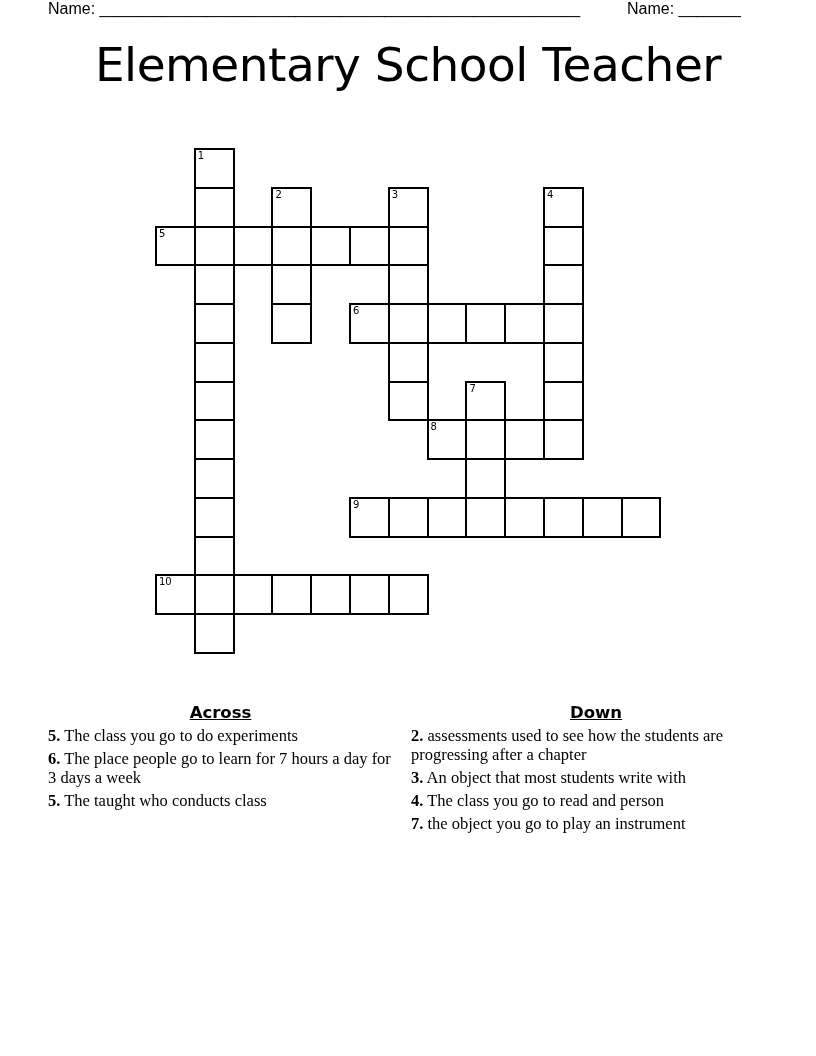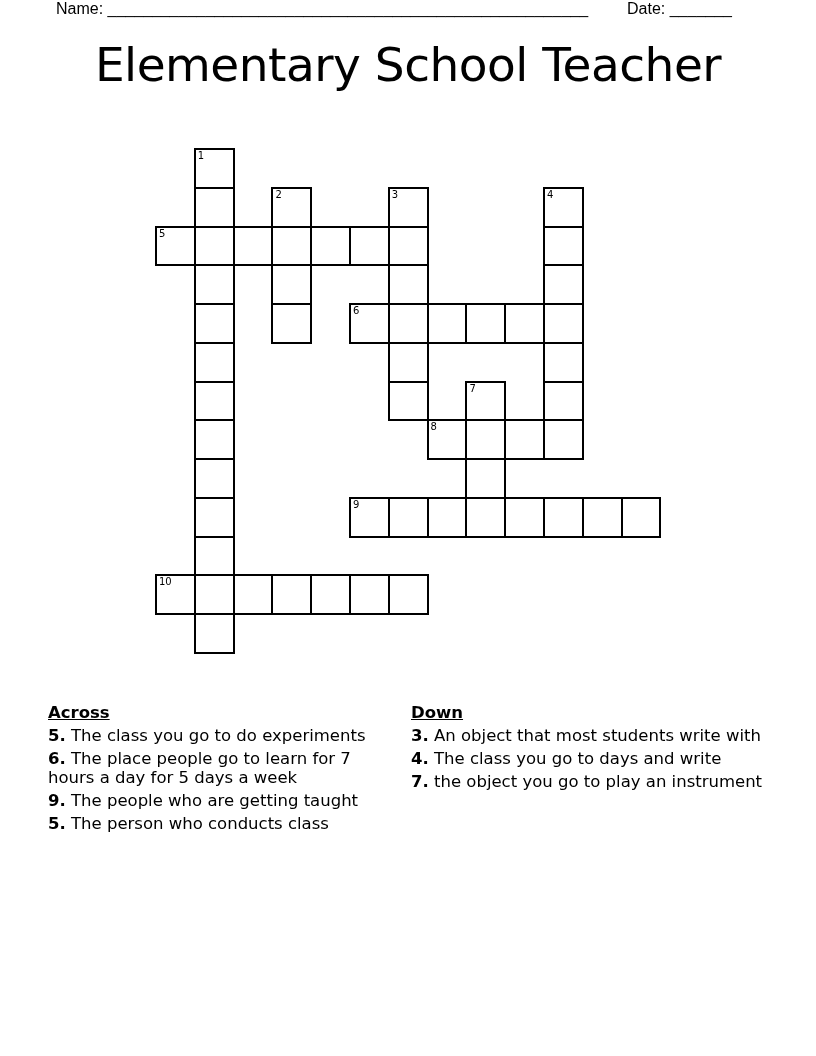--- a/index.html
+++ b/index.html
@@ -1,36 +1,36 @@
 <!DOCTYPE html>
 <html><head>
 <meta charset="utf-8">
 <style>
   html, body { margin:0; padding:0; background:#fff; }
   body { width:816px; height:1056px; position:relative; overflow:hidden; color:#000; }
   .hdr { position:absolute; top:0; font-family:"Liberation Sans", sans-serif; font-size:16px; line-height:18px; }
-  .hdr-name { left:56px; }
+  .hdr-name { left:48px; }
   .hdr-date { left:627px; }
   .title { position:absolute; left:0; width:816px; top:34px; text-align:center;
            font-family:"DejaVu Sans", sans-serif; font-size:47px; line-height:62px; letter-spacing:-0.5px; }
   .grid { position:absolute; left:0; top:0; width:816px; height:700px; }
   .cell { position:absolute; width:38.8px; height:38.75px; box-sizing:border-box; border:2px solid #000; background:#fff; }
   .num { position:absolute; left:2px; top:0px; font-family:"DejaVu Sans", sans-serif; font-size:10px; line-height:12px; }
   .clues { position:absolute; top:703px; font-family:"DejaVu Sans", sans-serif; font-size:16.5px; line-height:19px; }
   .clues-across { left:48px; width:345px; }
   .clues-down { left:411px; width:370px; }
-  .clue-head { font-weight:bold; text-decoration:underline; margin-bottom:4px; }
-  .clue { margin-bottom:4px; }
+  .clue-head { font-weight:bold; text-decoration:underline; margin-bottom:4px;text-align:center; }
+  .clue { margin-bottom:4px;font-family:Liberation Serif, serif; }
   .clue b { font-weight:bold; }
 </style>
 </head>
 <body>
 
 <div class="hdr hdr-name">Name: ______________________________________________________</div>
-<div class="hdr hdr-date">Date: _______</div>
+<div class="hdr hdr-date">Name: _______</div>
 
 <div class="title">Elementary School Teacher</div>
 
 <div class="grid" id="grid">
     <div class="cell" style="left: 193.8px; top: 148px; width: 40.8px; height: 40.75px;">
       <span class="num">1</span>
     </div>
     <div class="cell" style="left: 193.8px; top: 186.75px; width: 40.8px; height: 40.75px;"></div>
     <div class="cell" style="left: 193.8px; top: 225.5px; width: 40.8px; height: 40.75px;"></div>
     <div class="cell" style="left: 193.8px; top: 264.25px; width: 40.8px; height: 40.75px;"></div>
@@ -103,23 +103,23 @@
     <div class="cell" style="left: 232.6px; top: 574.25px; width: 40.8px; height: 40.75px;"></div>
     <div class="cell" style="left: 271.4px; top: 574.25px; width: 40.8px; height: 40.75px;"></div>
     <div class="cell" style="left: 310.2px; top: 574.25px; width: 40.8px; height: 40.75px;"></div>
     <div class="cell" style="left: 349px; top: 574.25px; width: 40.8px; height: 40.75px;"></div>
     <div class="cell" style="left: 387.8px; top: 574.25px; width: 40.8px; height: 40.75px;"></div>
   </div>
 
 <div class="clues clues-across">
   <div class="clue-head">Across</div>
   <div class="clue"><b>5.</b><span> The class you go to do experiments</span></div>
-  <div class="clue"><b>6.</b><span> The place people go to learn for 7 hours a day for 5 days a week</span></div>
-  <div class="clue"><b>9.</b><span> The people who are getting taught</span></div>
-  <div class="clue"><b>5.</b><span> The person who conducts class</span></div>
+  <div class="clue"><b>6.</b><span> The place people go to learn for 7 hours a day for 3 days a week</span></div>
+  <div class="clue"><b>5.</b><span> The taught who conducts class</span></div>
 </div>
 
 <div class="clues clues-down">
   <div class="clue-head">Down</div>
+  <div class="clue"><b>2.</b><span> assessments used to see how the students are progressing after a chapter</span></div>
   <div class="clue"><b>3.</b><span> An object that most students write with</span></div>
-  <div class="clue"><b>4.</b><span> The class you go to days and write</span></div>
+  <div class="clue"><b>4.</b><span> The class you go to read and person</span></div>
   <div class="clue"><b>7.</b><span> the object you go to play an instrument</span></div>
 </div>
 
 </body></html>

